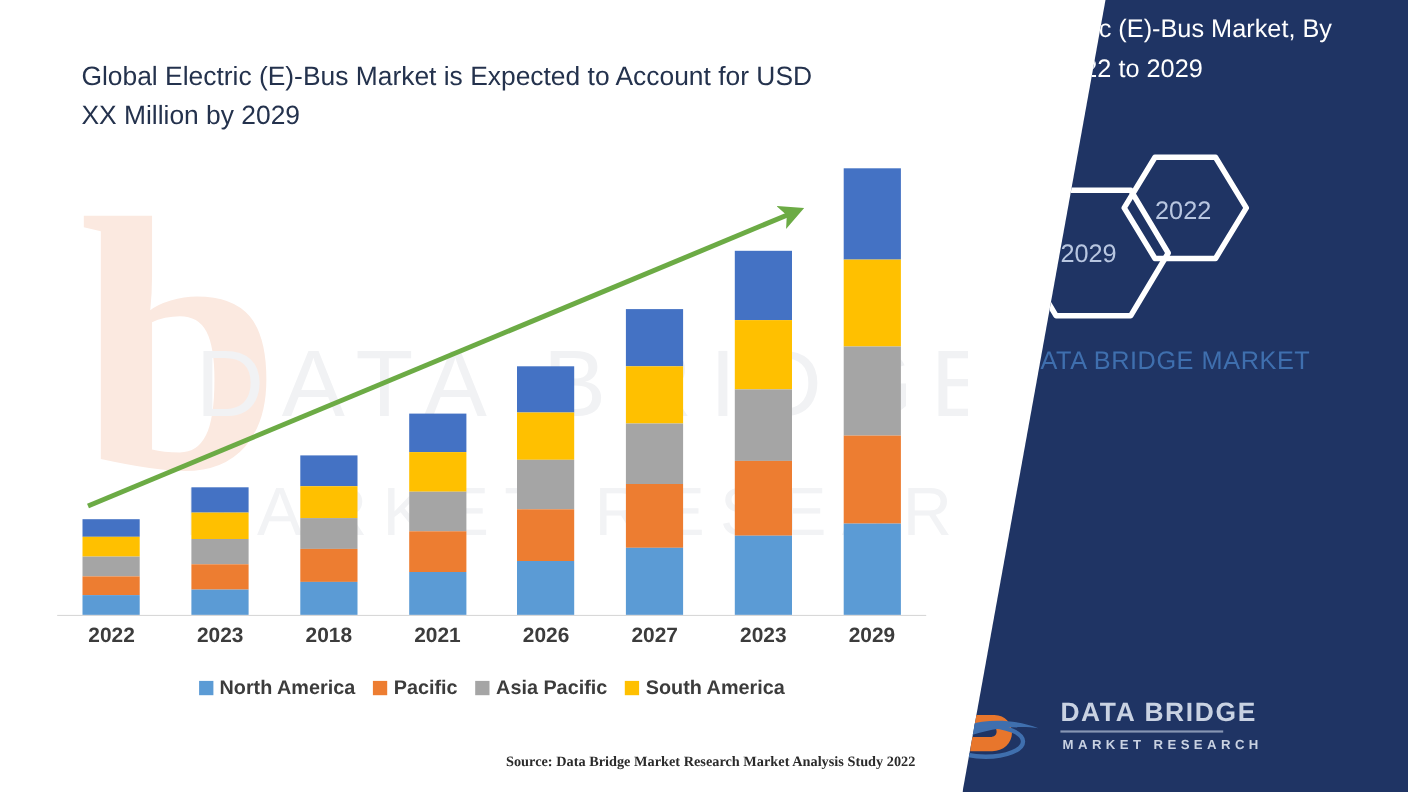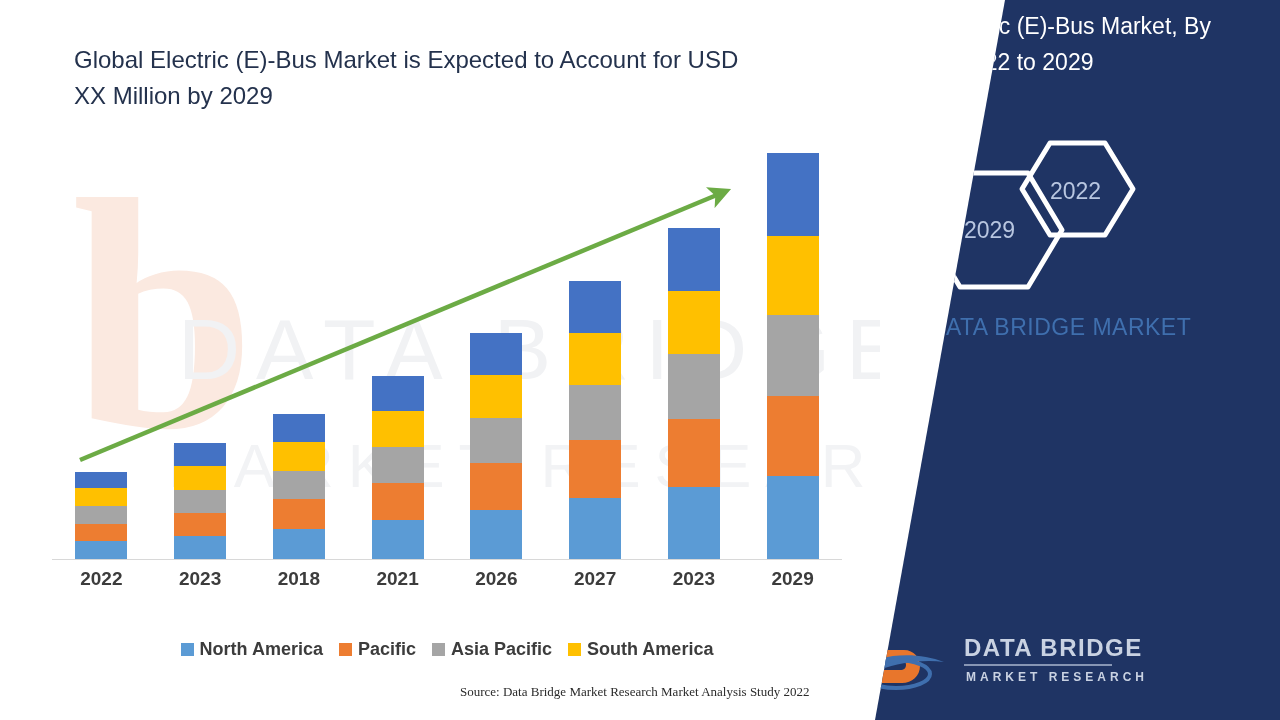--- a/index.html
+++ b/index.html
@@ -37,21 +37,21 @@
   }
   #watermark-line2 {
     position:absolute; left:168px; top:430px;
     font-size:62px; letter-spacing:14px; font-weight:400;
     color:#f2f3f5; font-family:"Liberation Sans", sans-serif;
     white-space:nowrap;
   }
 
   
   #chart-title {
-    position:absolute; left:74px; top:42px; width:700px;
+    position:absolute; left:74px; top:52px; width:700px;
     font-size:24px; line-height:36px; color:#24324d; font-weight:400;
   }
 
   
   #plot-area {
     position:absolute; left:52px; top:140px; width:790px; height:420px;
   }
   #axis-line {
     position:absolute; left:0; bottom:0; width:790px; height:1px;
     background:#d8d8d8;
@@ -82,34 +82,35 @@
   .x-label {
     flex:1 1 0; text-align:center;
     font-size:19px; font-weight:700; color:#3c3c3c;
   }
 
   
   #legend {
     position:absolute; left:52px; top:615px; width:790px;
     display:flex; justify-content:center; align-items:center; gap:16px;
   }
-  .legend-item { display:flex; align-items:center; gap:6px;margin-top:24px; }
+  .legend-item { display:flex; align-items:center; gap:6px; }
   .legend-swatch { width:13px; height:13px; display:block; }
   .legend-label { font-size:18px; font-weight:700; color:#3c3c3c; white-space:nowrap; }
 
   
   #footer-dmca {
     position:absolute; left:28px; top:684px;
     font-family:"Liberation Serif", serif; font-size:13px; color:#2b2b2b;
     white-space:nowrap;
   }
   #footer-source {
     position:absolute; left:460px; top:684px;
     font-family:"Liberation Serif", serif; font-size:13px; color:#2b2b2b;
     white-space:nowrap;
+    font-weight:bold;
   }
 
   
   #right-panel {
     position:absolute; right:0; top:0; width:440px; height:720px;
     background:#1f3464;
     clip-path:polygon(100% 0, 100% 100%, 35px 100%, 165px 0);
   }
   #right-title {
     position:absolute; left:22px; top:8px; width:400px;

